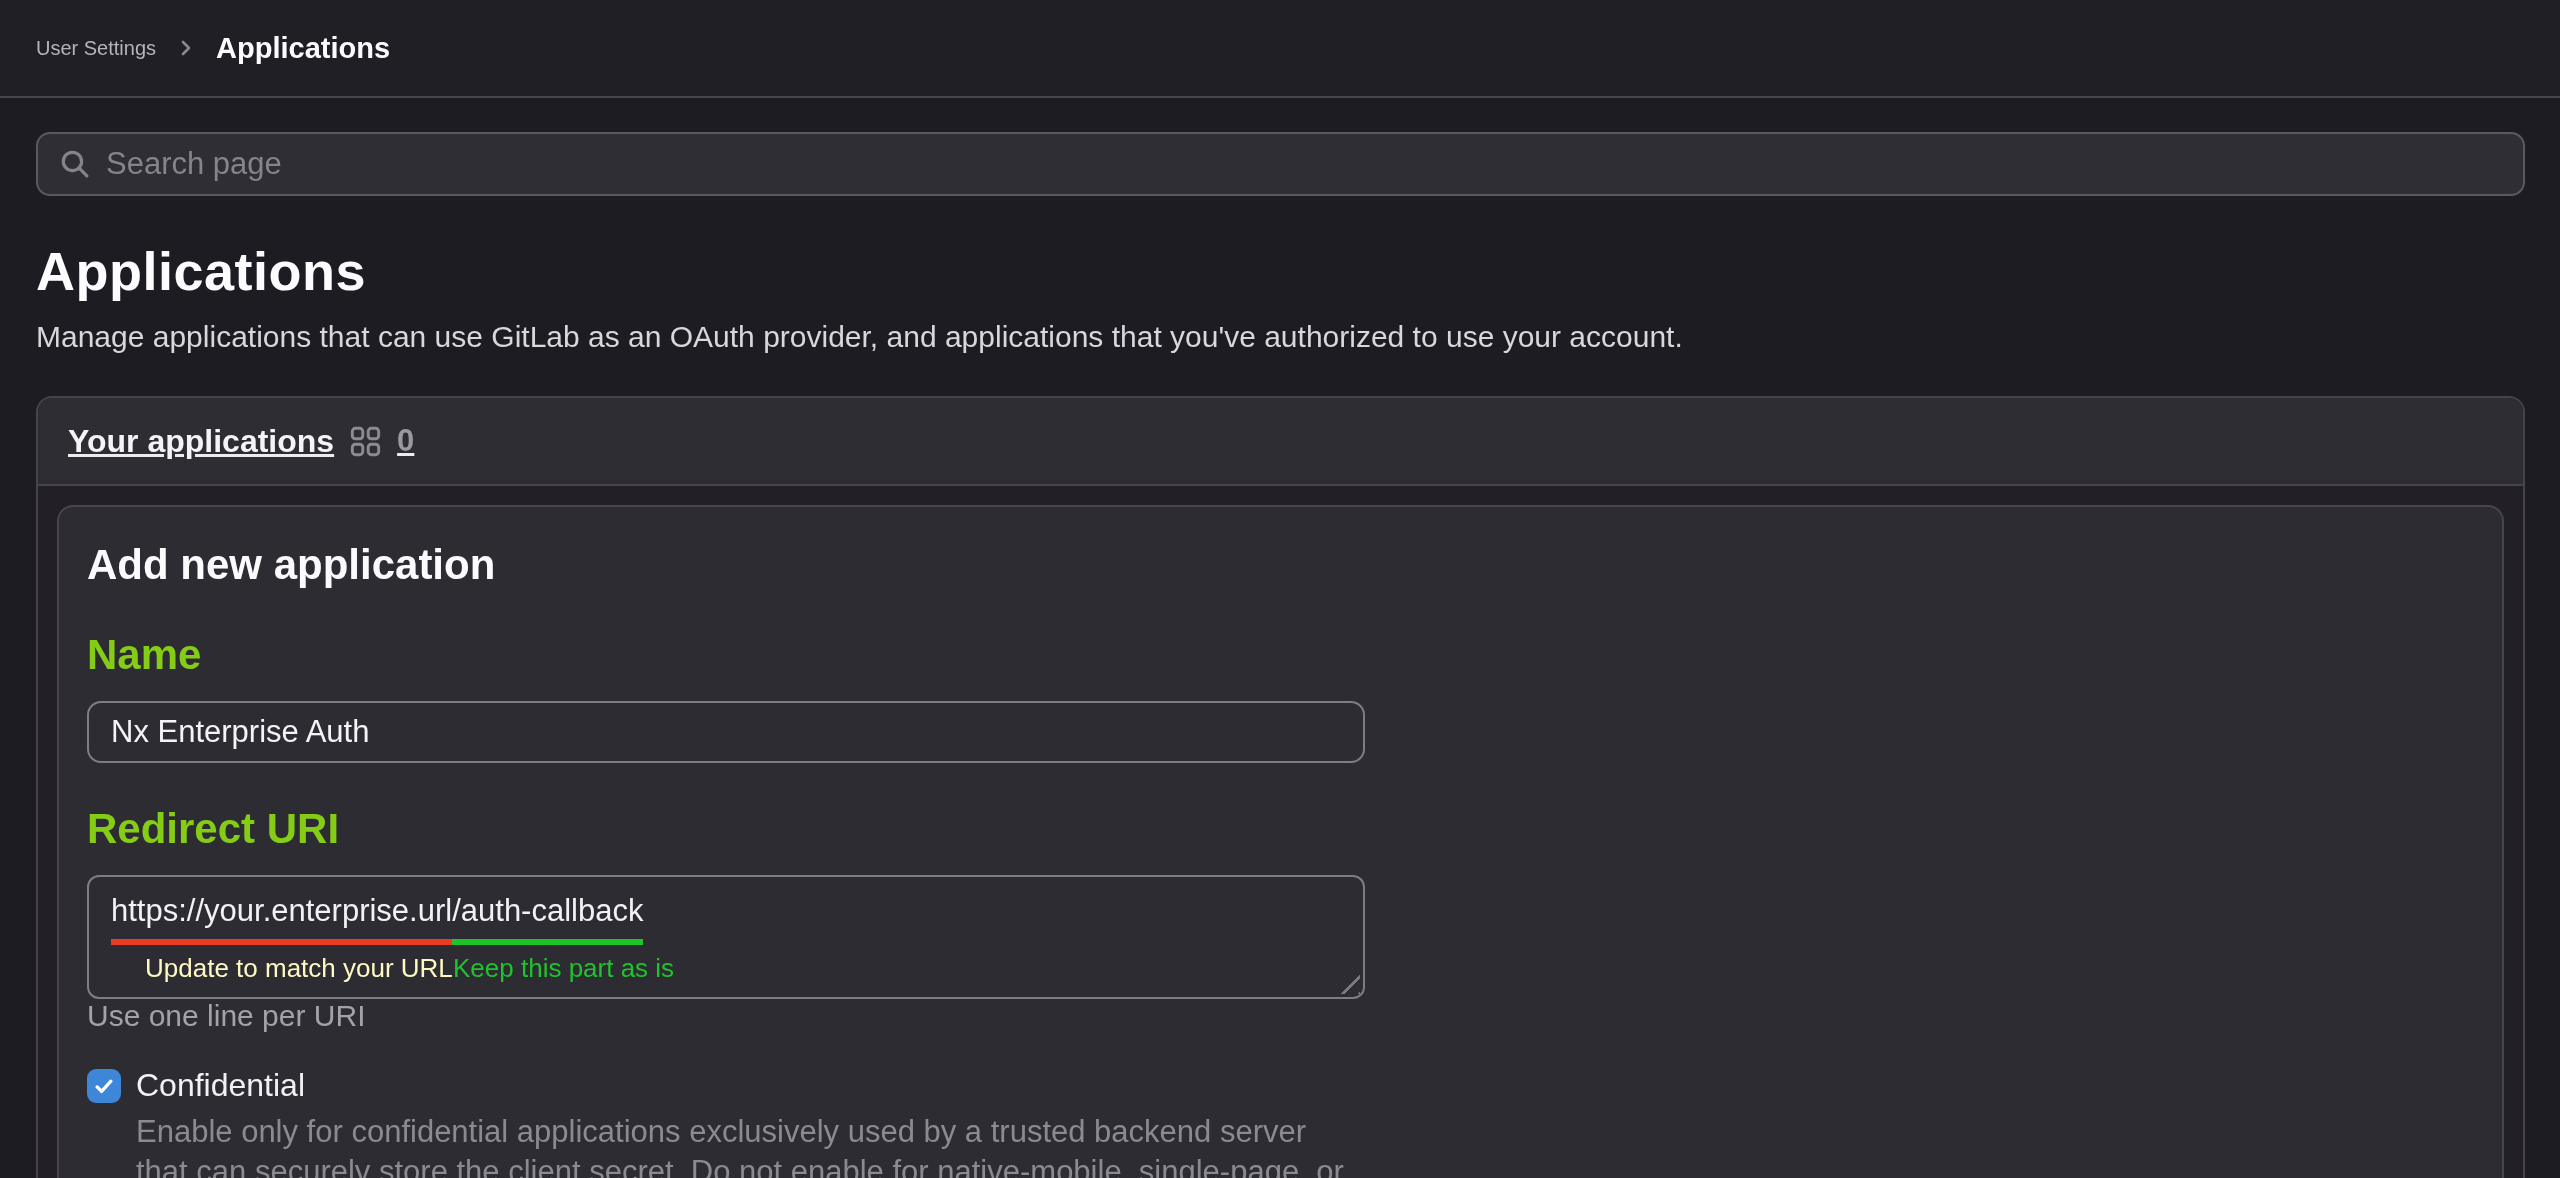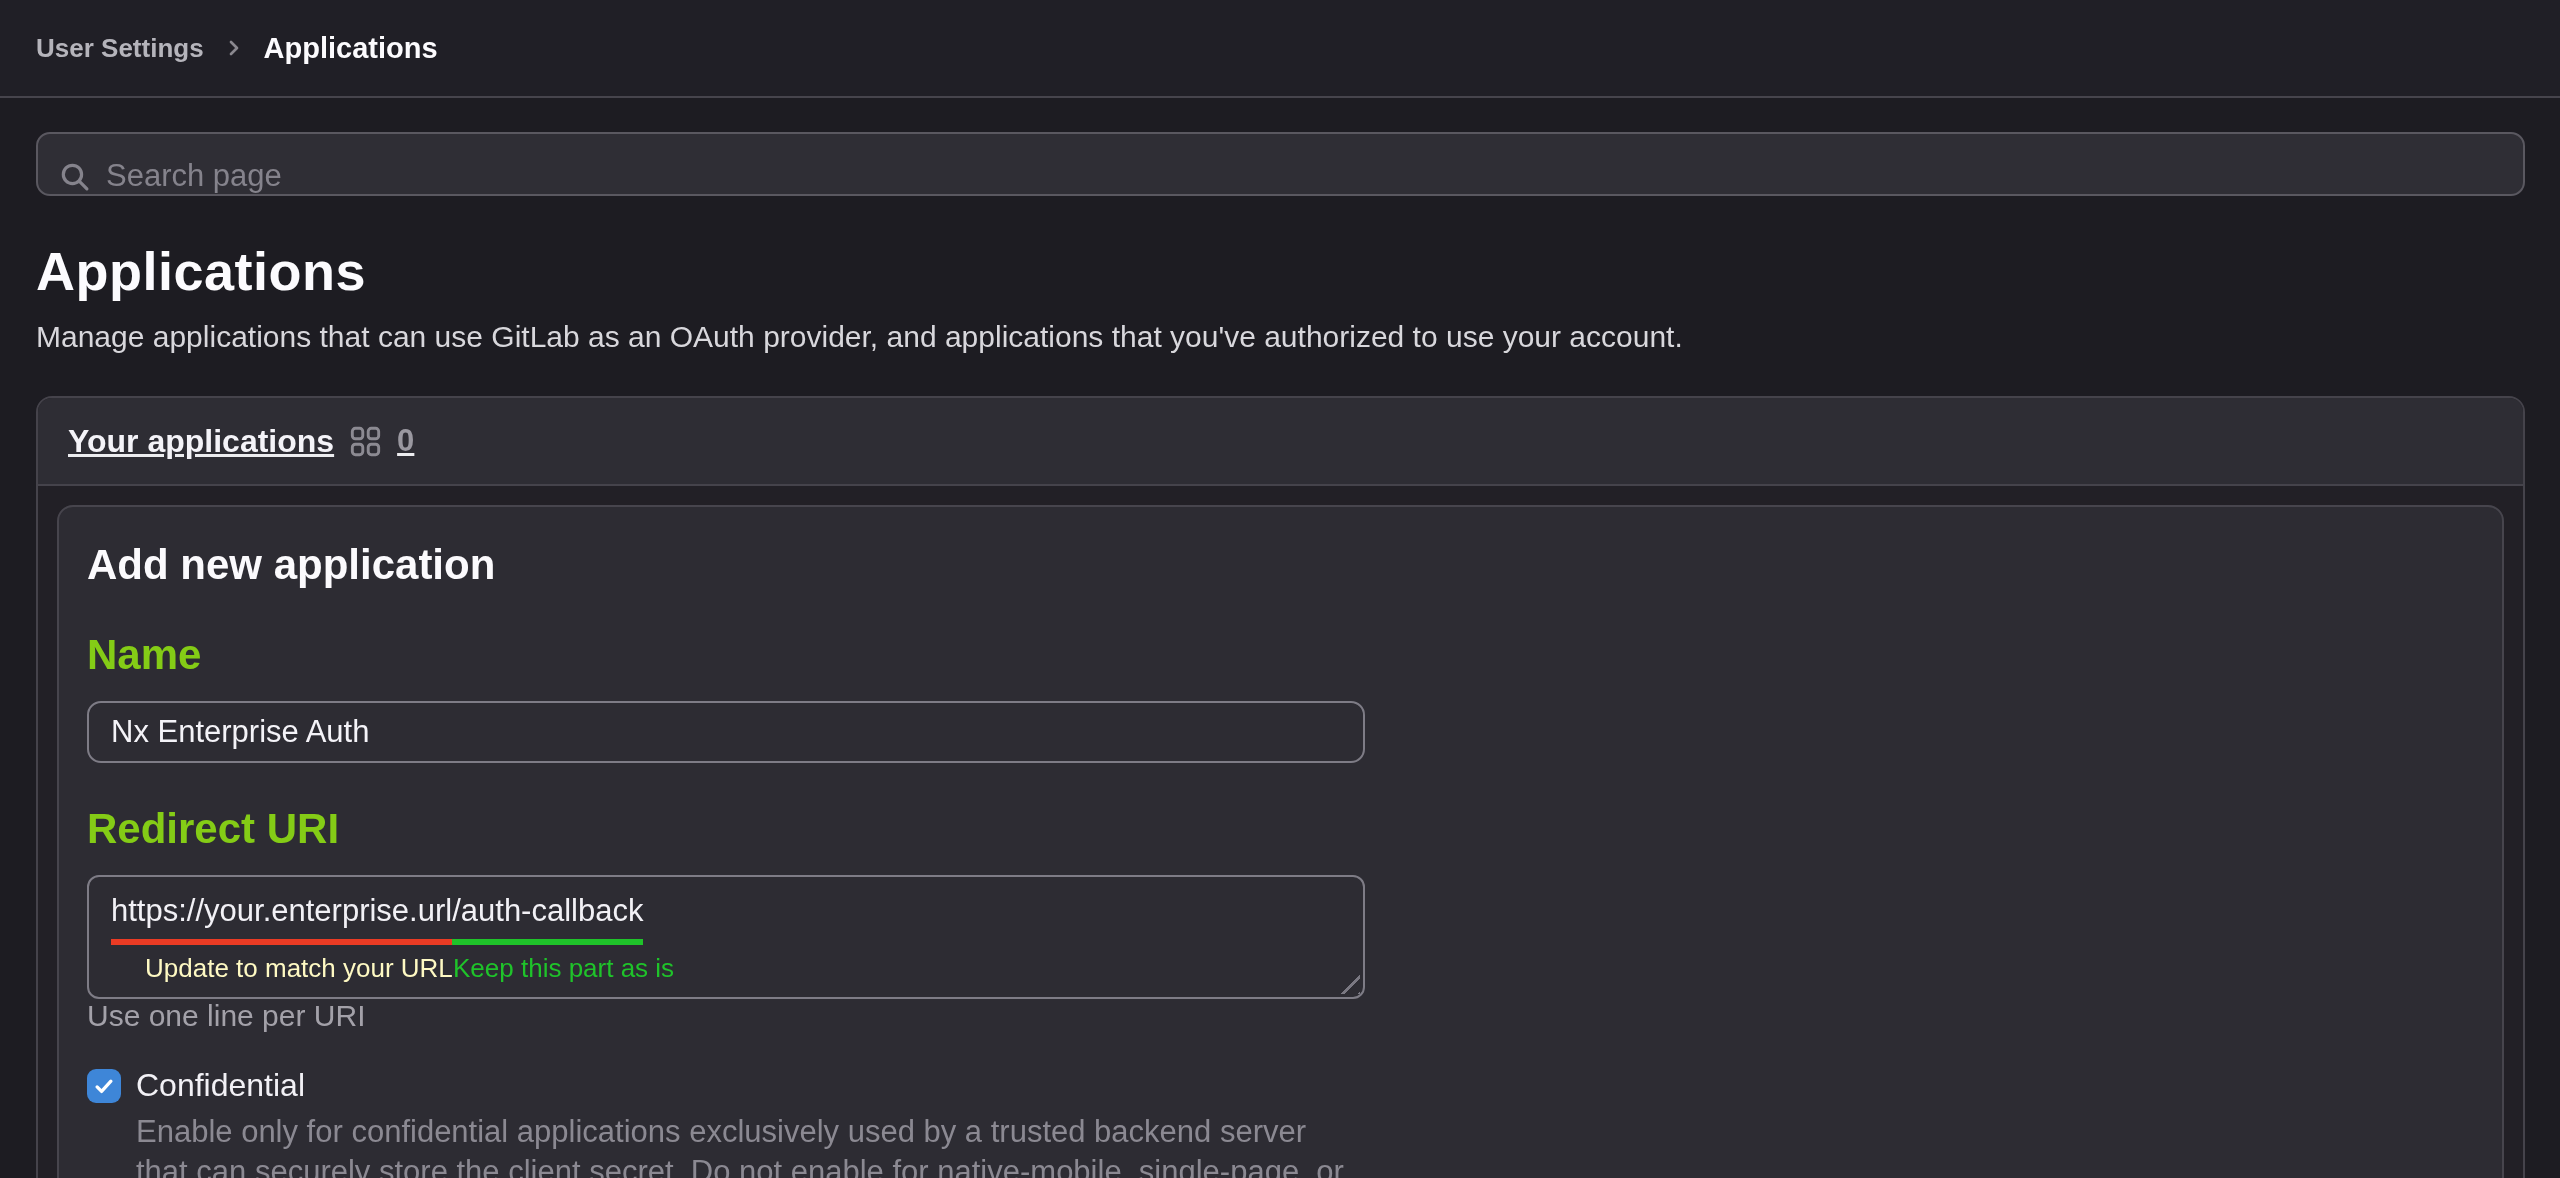--- a/index.html
+++ b/index.html
@@ -11,32 +11,32 @@
   }
 
   
   .topbar {
     height:98px;
     background:#201f26;
     border-bottom:2px solid #46444c;
     display:flex; align-items:center;
     padding:0 36px; gap:18px;
   }
-  .crumb-link { font-size:26px; color:#b5b4bb; cursor:pointer;font-weight:bold; }
+  .crumb-link { font-size:20px; color:#b5b4bb; cursor:pointer; }
   .crumb-sep { display:flex; align-items:center; color:#8a888f; }
   .crumb-current { font-size:29px; font-weight:bold; color:#fcfbfe; }
 
   .content { padding:0 36px; }
 
   
   .searchbox {
     margin-top:34px; height:64px; width:2489px;
     background:#2f2e35;
     border:2px solid #5a5860; border-radius:14px;
-    display:flex; align-items:flex-end; padding:0 20px; gap:14px;
+    display:flex; align-items:center; padding:0 20px; gap:14px;
   }
   .searchbox svg { flex:0 0 auto; }
   .searchbox input {
     flex:1; background:transparent; border:none; outline:none;
     font-family:"Liberation Sans", sans-serif;
     font-size:31px; color:#ececef;
   }
   .searchbox input::placeholder { color:#85838c; opacity:1; }
 
   

